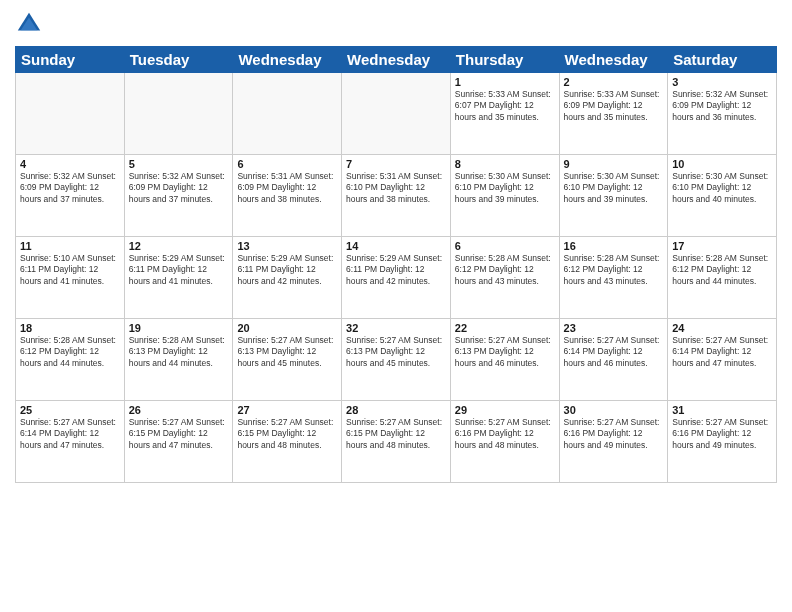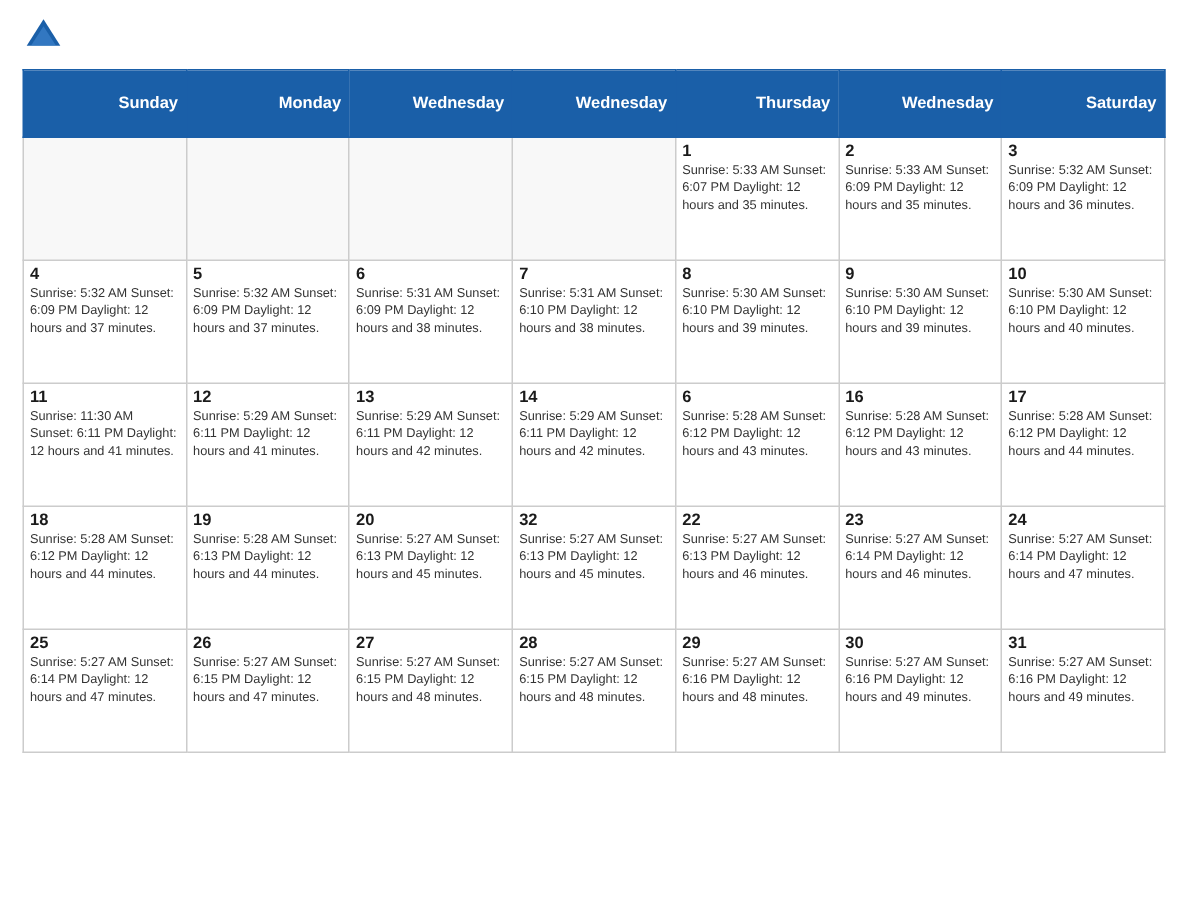--- a/index.html
+++ b/index.html
@@ -58,25 +58,25 @@
       color: #333;
     }
     .calendar {
       width: 100%;
       border-collapse: collapse;
       border: 1px solid #ccc;
     }
     .calendar th {
       background-color: #1a5fa8;
       color: #fff;
-      font-size: 11px;
-      font-weight: bold;
-      padding: 16px 5px;
+      font-size: 15px;
+      font-weight: bold;
+      padding: 4px 5px;
       border: 1px solid #1a5fa8;
-      text-align: right;
+      text-align: left;
     }
     .calendar td {
       width: calc(100% / 7);
       vertical-align: top;
       border: 1px solid #ccc;
       padding: 3px 4px;
       height: 82px;
       background: #fff;
       font-size: 9px;
       color: #333;
@@ -115,21 +115,21 @@
     <div class="title-block">
       <div class="main-title"></div>
       <div class="subtitle"></div>
     </div>
   </div>
 
   <table class="calendar">
     <thead>
       <tr>
       <th>Sunday</th>
-          <th>Monday</th>
+          <th>Tuesday</th>
           <th>Wednesday</th>
           <th>Wednesday</th>
           <th>Thursday</th>
           <th>Wednesday</th>
           <th>Saturday</th>
         </tr>
     </thead>
     <tbody id="calendar-body">
     <tr>
           <td class="empty"></td>
@@ -205,21 +205,21 @@
             <span class="day-num">10</span>
             <div class="day-info">Sunrise: 5:30 AM
 Sunset: 6:10 PM
 Daylight: 12 hours
 and 40 minutes.</div>
           </td>
         </tr>
         <tr>
           <td>
             <span class="day-num">11</span>
-            <div class="day-info">Sunrise: 11:30 AM
+            <div class="day-info">Sunrise: 5:10 AM
 Sunset: 6:11 PM
 Daylight: 12 hours
 and 41 minutes.</div>
           </td>
           <td>
             <span class="day-num">12</span>
             <div class="day-info">Sunrise: 5:29 AM
 Sunset: 6:11 PM
 Daylight: 12 hours
 and 41 minutes.</div>

